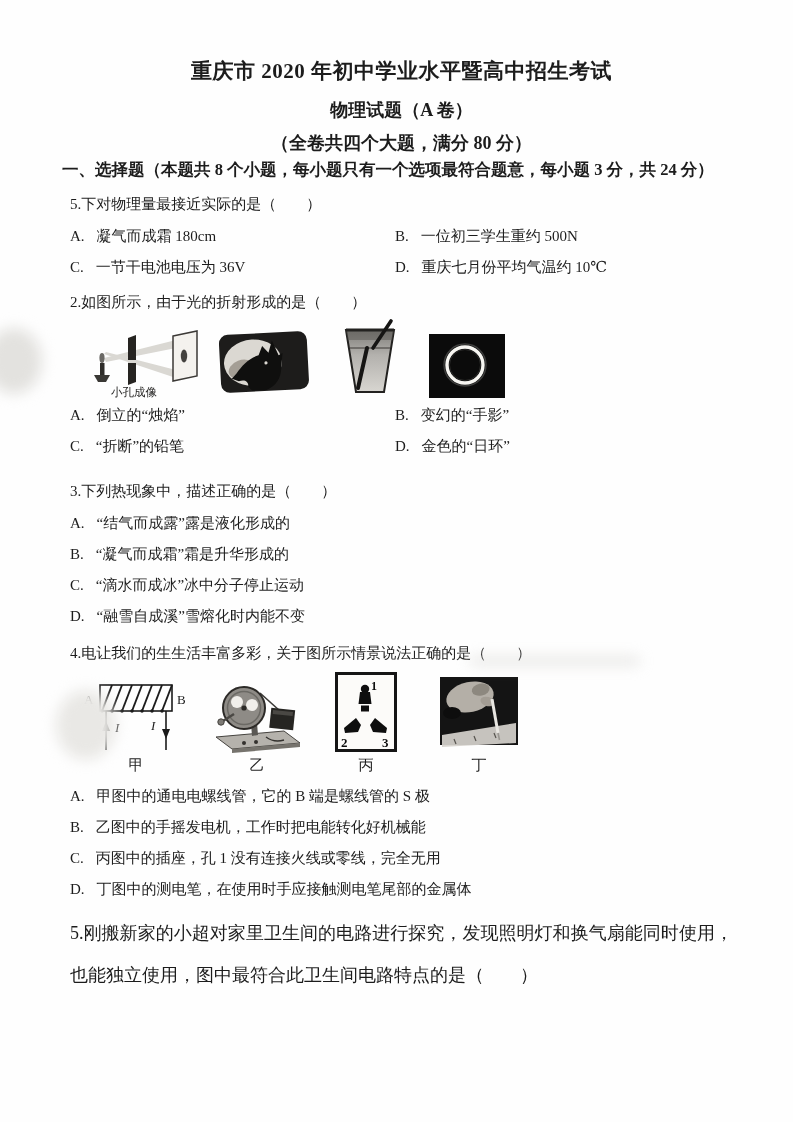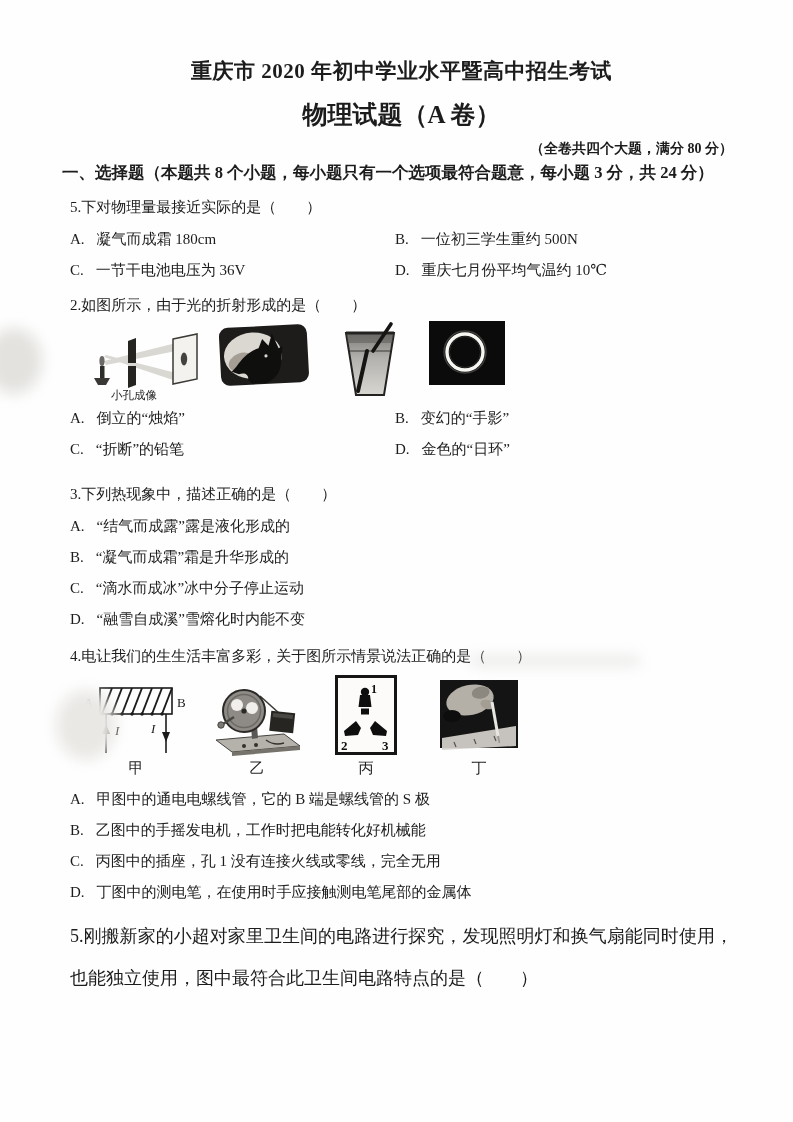--- a/index.html
+++ b/index.html
@@ -8,36 +8,36 @@
     position:relative;
     width:793px; height:1122px;
     margin:0 auto;
     background:#fefefe;
     color:#1c1c1c;
     overflow:hidden;
     font-family:"Liberation Serif","DejaVu Serif",serif;
     padding:58px 60px 0 70px;
   }
   .title    { text-align:center; font-size:21px; font-weight:bold; line-height:1.25; letter-spacing:.5px; }
-  .subtitle { text-align:center; font-size:25px; font-weight:bold; margin-top:14px; }
-  .meta     { text-align:right; font-size:14px; font-weight:bold; margin-top:9px; }
+  .subtitle { text-align:center; font-size:18px; font-weight:bold; margin-top:14px; }
+  .meta     { text-align:center; font-size:18px; font-weight:bold; margin-top:9px; }
   .section  { font-size:16.5px; font-weight:bold; margin-top:4px; margin-left:-8px; white-space:nowrap; }
   .qtext    { font-size:15px; line-height:1.3; }
   .q1 .qtext { margin-top:14px; }
   .q2 .qtext { margin-top:16px; }
   .q3 .qtext { margin-top:26px; }
   .q4 .qtext { margin-top:18px; }
   .opt-grid { display:grid; grid-template-columns:325px 1fr; row-gap:12px; font-size:15px; }
   .q1 .opt-grid { margin-top:12px; }
   .q2 .opt-grid { margin-top:8px; }
   .opt { display:flex; align-items:baseline; }
   .opt-label { margin-right:12px; flex:none; }
   .opt-col { font-size:15px; }
   .opt-col .opt { margin-top:12px; }
-  .figrow  { display:flex; align-items:flex-start; margin-top:6px; }
+  .figrow  { display:flex; align-items:flex-end; margin-top:6px; }
   .figrow4 { display:flex; align-items:flex-end; margin-top:8px; margin-left:10px; }
   .figblock { display:flex; flex-direction:column; align-items:center; }
   .figcap { font-size:15px; margin-top:3px; }
   .q5text { font-size:18px; margin-top:14px; line-height:2.3; text-align:justify; }
   .fig-pinhole { margin-right:2px; }
   .fig-horse   { margin-right:27px; }
   .fig-glass   { margin-right:28px; }
   .fb-solenoid  { margin-right:18px; }
   .fb-generator { margin-right:30px; }
   .fb-socket    { margin-right:42px; }

